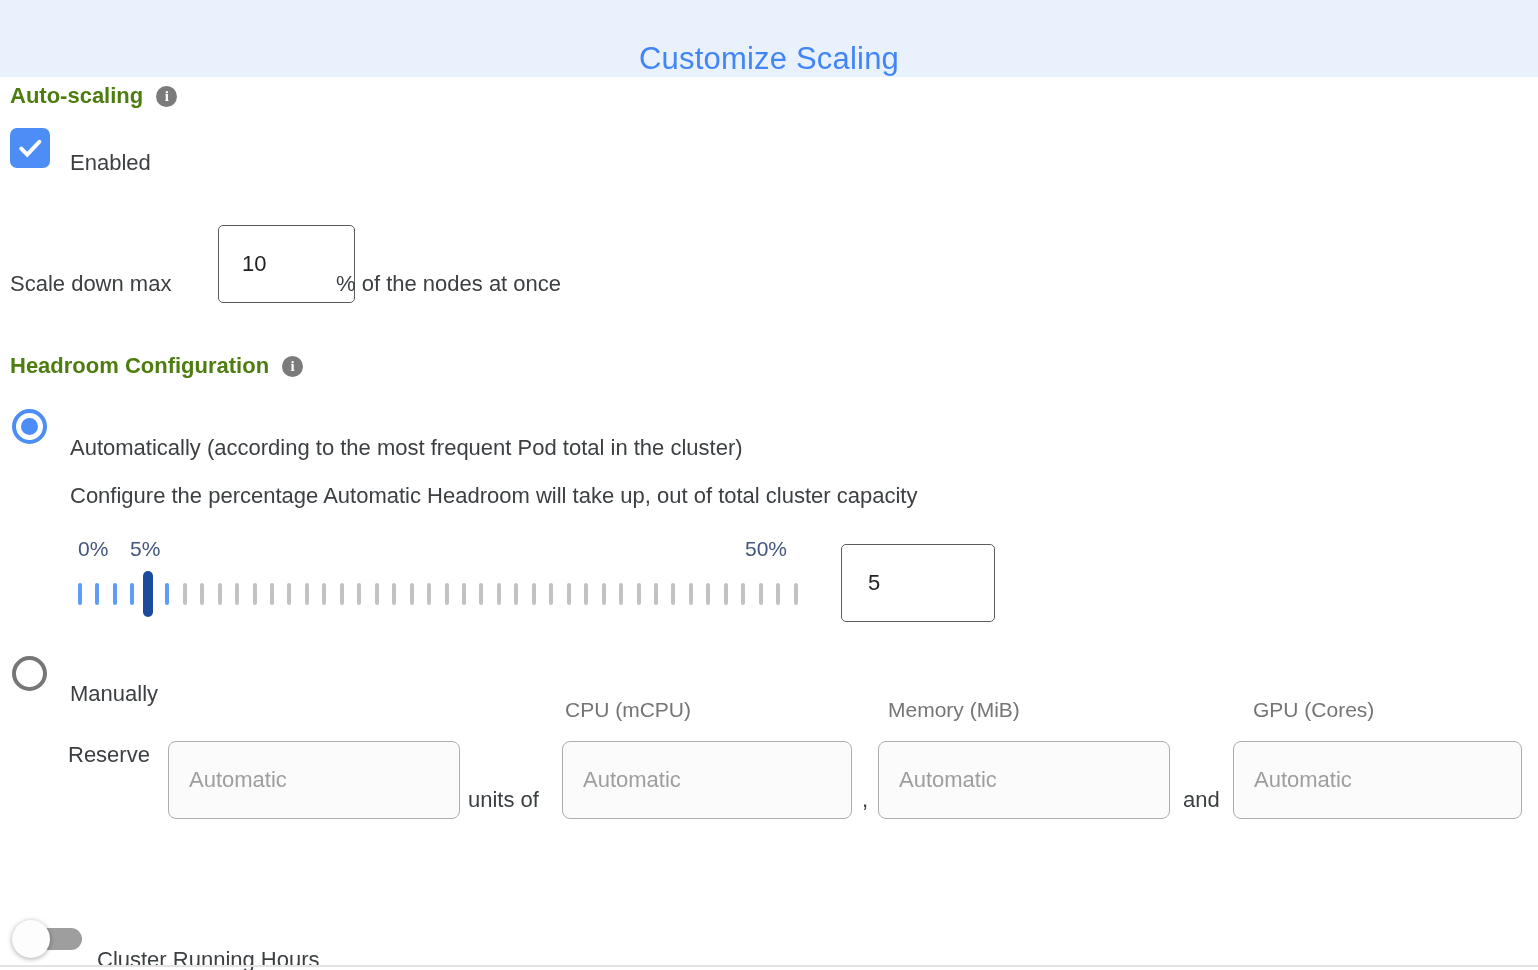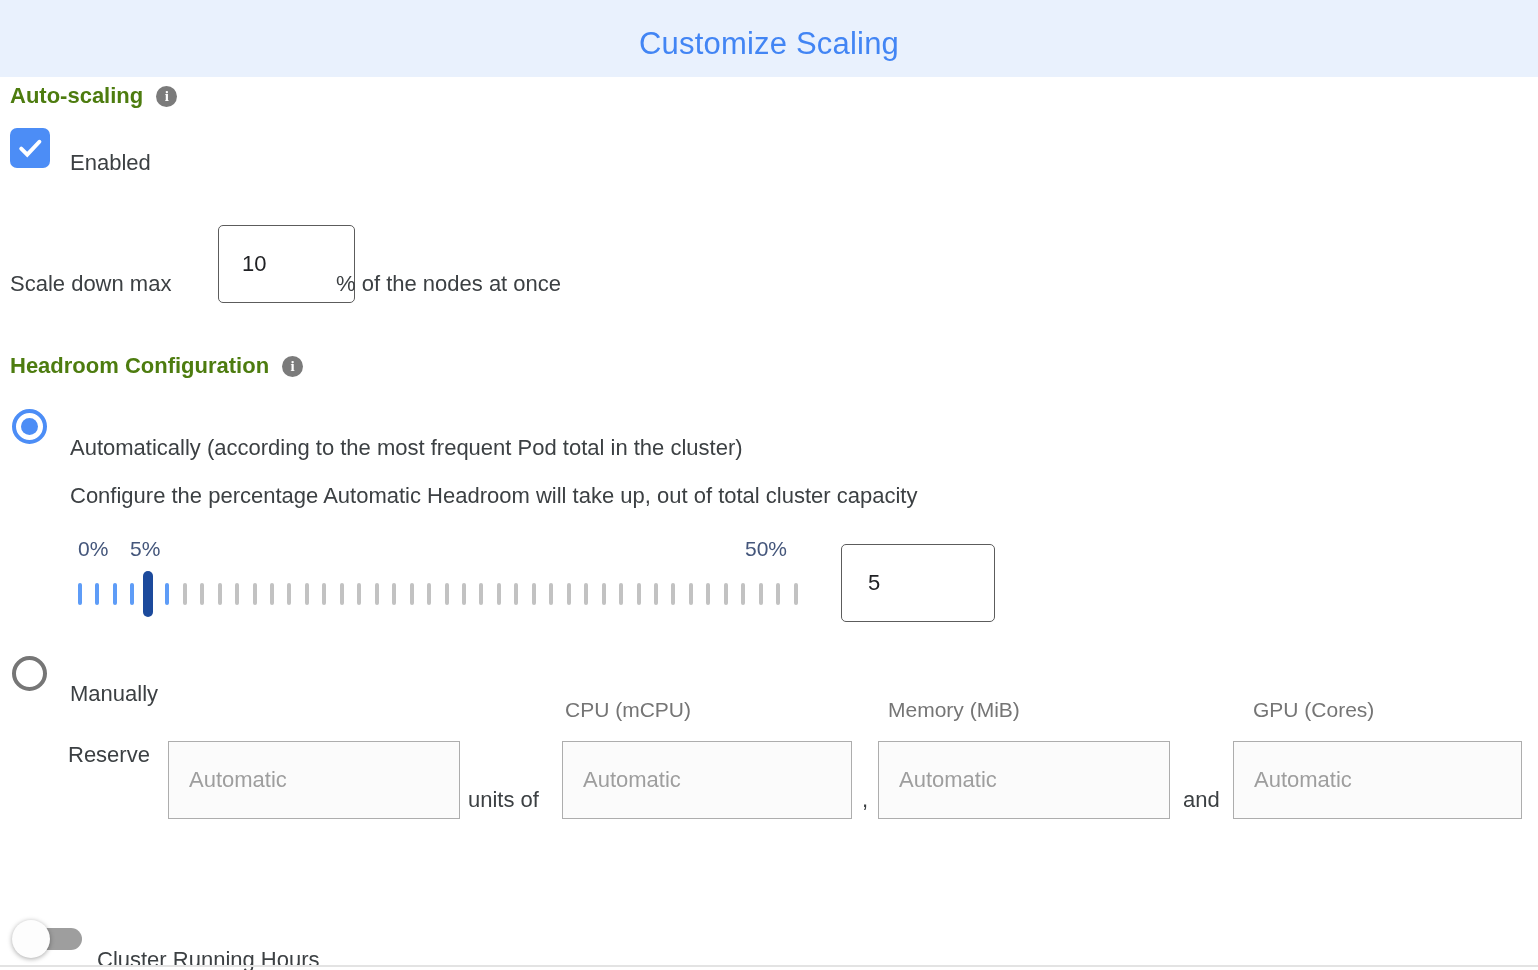--- a/index.html
+++ b/index.html
@@ -12,21 +12,21 @@
     font-family: "Liberation Sans", sans-serif;
     color: #3c4043;
     overflow: hidden;
   }
   .abs { position: absolute; }
 
   
   .header-band {
     left: 0; top: 0; width: 1538px; height: 77px;
     background: #e9f1fd;
-    display: flex; justify-content: center; align-items: center;
+    display: flex; justify-content: center; align-items: flex-end;
     padding-top: 10px;
   }
   .header-title {
     font-size: 31px;
     color: #4285f4;
     letter-spacing: 0.2px;
   }
 
   
   .section-label-row { display: flex; align-items: center; gap: 13px; }
@@ -83,21 +83,21 @@
   .tick { width: 4px; height: 22px; border-radius: 2px; background: #c2c2c2; }
   .tick.blue { background: #5e9cf7; }
   .slider-handle {
     width: 10px; height: 46px; border-radius: 5px;
     background: #1c4a9c; cursor: grab;
   }
 
   
   .auto-input {
     border: 1px solid #adadad;
-    border-radius: 0;
+    border-radius: 8px;
     background: #fbfbfb;
     font-family: "Liberation Sans", sans-serif;
     font-size: 22px;
     color: #3c4043;
     padding-left: 20px;
     outline: none;
   }
   .auto-input::placeholder { color: #9e9e9e; opacity: 1; }
 
   .col-header { font-size: 21px; color: #757575; }

